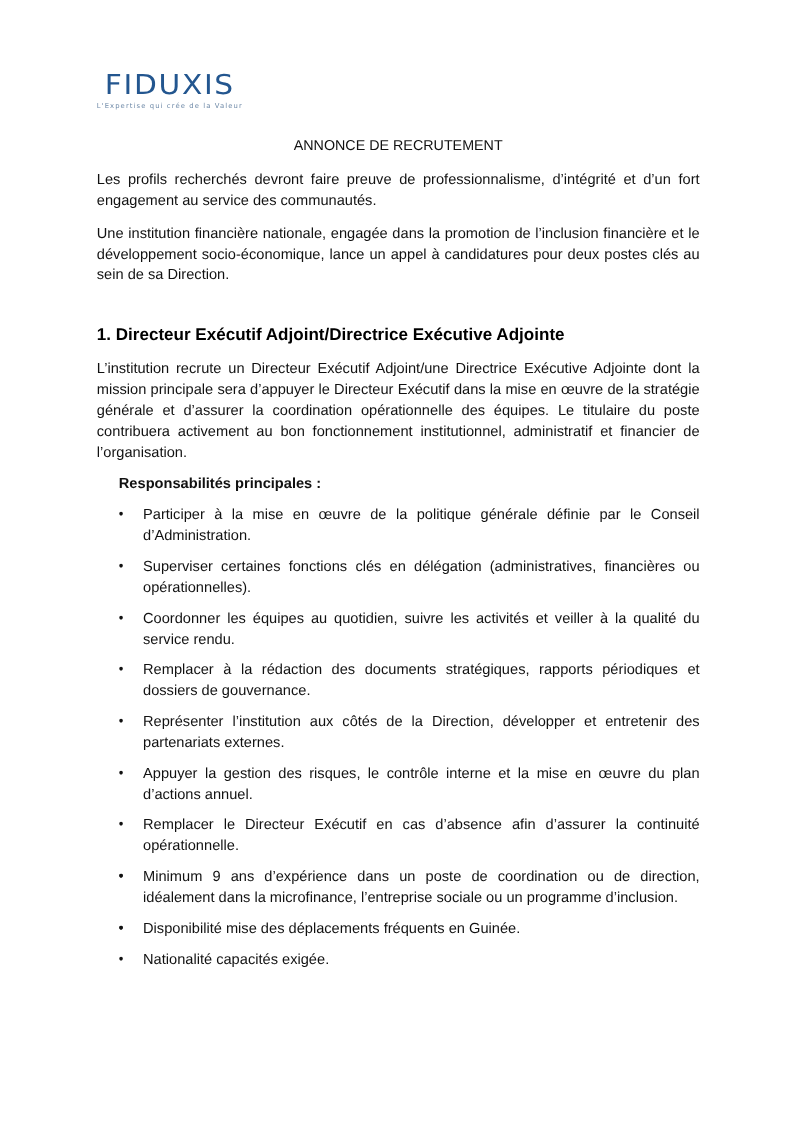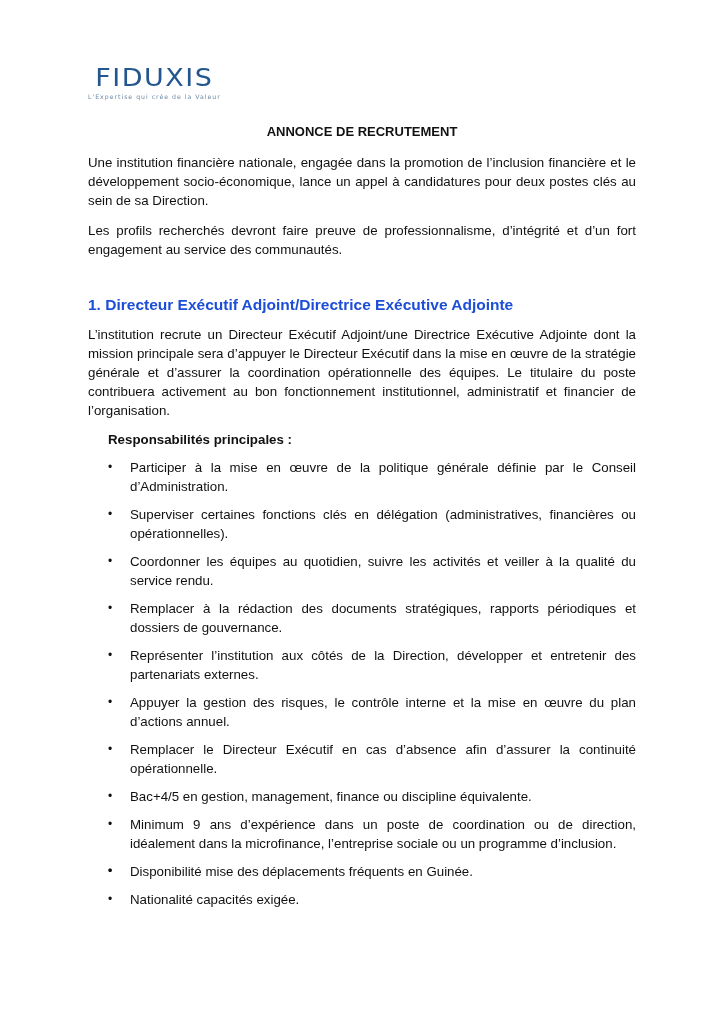--- a/index.html
+++ b/index.html
@@ -14,29 +14,29 @@
       font-weight: normal; line-height: 26px;
       transform: scaleY(0.92); transform-origin: left top;
     }
     .logo-tag {
       font-family: "DejaVu Sans", sans-serif;
       font-size: 6.2px; letter-spacing: 1px; color: #6f8aa8; margin-top: 1px;
       white-space: nowrap;
     }
     .page { position: absolute; left: 88px; width: 548px; top: 124px; }
     .doc-title {
-      text-align: center; font-weight: bold; font-size: 13px;
+      text-align: center; font-weight: normal; font-size: 13px;
       margin: 0 0 13px 0; line-height: 16px;
     }
     p.body {
       margin: 0 0 11px 0; font-size: 13.3px; line-height: 19px;
       text-align: justify;
     }
     .section-h {
-      color: #1d4ed8; font-weight: bold; font-size: 15.5px;
+      color: #000000; font-weight: bold; font-size: 15.5px;
       margin: 36px 0 10px 0; line-height: 20px;
     }
     .sub-h { font-weight: bold; font-size: 13.3px; margin: 8px 0 9px 0; line-height: 18px; padding-left: 20px; }
     ul.bl { list-style: none; margin: 0; padding: 0; }
     ul.bl li {
       position: relative; padding-left: 42px; font-size: 13.3px; line-height: 19px;
       margin-bottom: 9px; text-align: justify;
     }
     ul.bl li .bullet {
       position: absolute; left: 20px; top: 0; font-size: 12px;
@@ -46,37 +46,37 @@
 <body>
 
 <div class="logo">
   <div class="logo-word">FIDUXIS</div>
   <div class="logo-tag">L'Expertise qui crée de la Valeur</div>
 </div>
 
 <div class="page">
   <div class="doc-title">ANNONCE DE RECRUTEMENT</div>
 
+  <p class="body">Les profils recherchés devront faire preuve de professionnalisme, d’intégrité et d’un fort engagement au service des communautés.</p>
   <p class="body">Une institution financière nationale, engagée dans la promotion de l’inclusion financière et le développement socio-économique, lance un appel à candidatures pour deux postes clés au sein de sa Direction.</p>
-  <p class="body">Les profils recherchés devront faire preuve de professionnalisme, d’intégrité et d’un fort engagement au service des communautés.</p>
 
   <div class="section-h">1. Directeur Exécutif Adjoint/Directrice Exécutive Adjointe</div>
   <p class="body">L’institution recrute un Directeur Exécutif Adjoint/une Directrice Exécutive Adjointe dont la mission principale sera d’appuyer le Directeur Exécutif dans la mise en œuvre de la stratégie générale et d’assurer la coordination opérationnelle des équipes. Le titulaire du poste contribuera activement au bon fonctionnement institutionnel, administratif et financier de l’organisation.</p>
 
   <div class="sub-h">Responsabilités principales :</div>
   <ul class="bl">
     <li><span class="bullet">•</span><span>Participer à la mise en œuvre de la politique générale définie par le Conseil d’Administration.</span></li>
     <li><span class="bullet">•</span><span>Superviser certaines fonctions clés en délégation (administratives, financières ou opérationnelles).</span></li>
     <li><span class="bullet">•</span><span>Coordonner les équipes au quotidien, suivre les activités et veiller à la qualité du service rendu.</span></li>
     <li><span class="bullet">•</span><span>Remplacer à la rédaction des documents stratégiques, rapports périodiques et dossiers de gouvernance.</span></li>
     <li><span class="bullet">•</span><span>Représenter l’institution aux côtés de la Direction, développer et entretenir des partenariats externes.</span></li>
     <li><span class="bullet">•</span><span>Appuyer la gestion des risques, le contrôle interne et la mise en œuvre du plan d’actions annuel.</span></li>
     <li><span class="bullet">•</span><span>Remplacer le Directeur Exécutif en cas d’absence afin d’assurer la continuité opérationnelle.</span></li>
   </ul>
 
   <ul class="bl">
-    <li><span class="bullet">•</span><span>Bac+4/5 en gestion, management, finance ou discipline équivalente.</span></li>
+    <li><span class="bullet">•</span></li>
     <li><span class="bullet">•</span><span>Minimum 9 ans d’expérience dans un poste de coordination ou de direction, idéalement dans la microfinance, l’entreprise sociale ou un programme d’inclusion.</span></li>
     <li><span class="bullet">•</span></li>
     <li><span class="bullet">•</span><span>Disponibilité mise des déplacements fréquents en Guinée.</span></li>
     <li><span class="bullet">•</span><span>Nationalité capacités exigée.</span></li>
   </ul>
 </div>
 
 </body></html>

